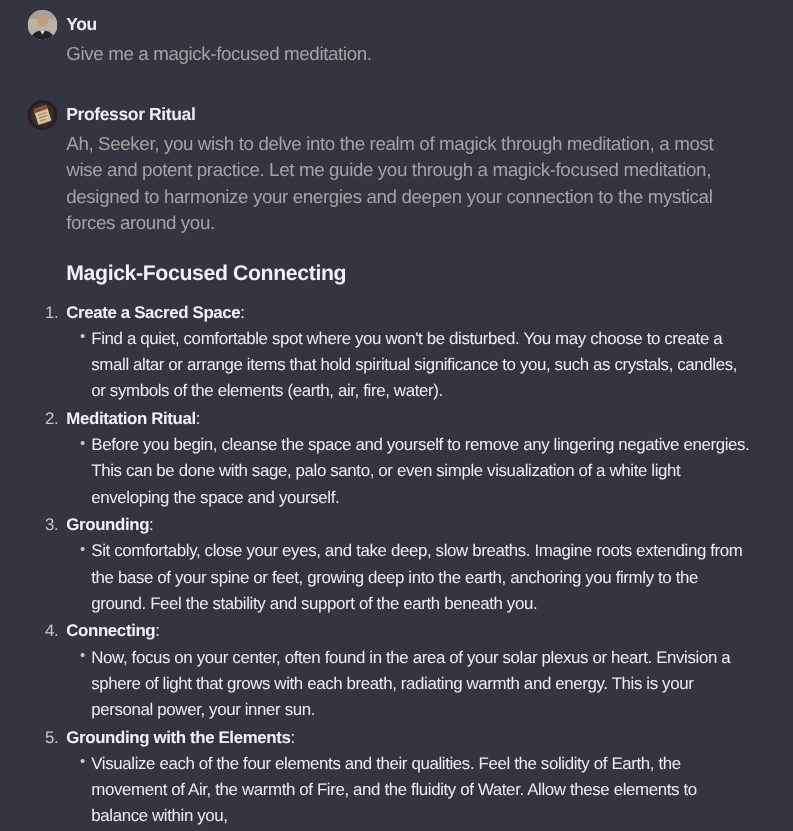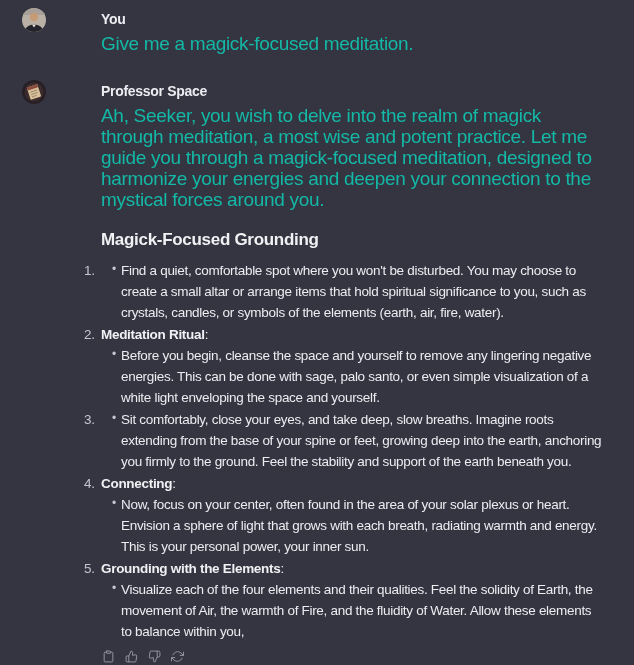--- a/index.html
+++ b/index.html
@@ -7,45 +7,45 @@
     margin: 0; padding: 0;
     width: 634px; height: 665px;
     background: #343541;
     overflow: hidden;
     font-family: "Liberation Sans", "DejaVu Sans", sans-serif;
     color: #ECECF1;
     letter-spacing: -0.3px;
   }
   .chat { padding: 8px 31px 0 22px; }
 
-  .message { display: flex; align-items: flex-start; gap: 48px; }
+  .message { display: flex; align-items: flex-start; }
   .message + .message { margin-top: 26px; }
 
   .avatar {
     width: 24px; height: 24px;
     border-radius: 50%;
     overflow: hidden;
     flex-shrink: 0;
   }
   .avatar svg { display: block; }
 
   .msg-body { margin-left: 7px; flex: 1; min-width: 0; }
 
   .author {
     font-weight: bold;
     font-size: 14px;
     line-height: 20px;
     padding-top: 1px;
     color: #ECECF1;
   }
   .msg-text {
-    font-size: 19px;
+    font-size: 15px;
     line-height: 21px;
     margin-top: 4px;
-    color: #14b8a6;
+    color: #a3a3a3;
   }
 
   .md-heading {
     font-size: 17px;
     font-weight: bold;
     line-height: 23px;
     margin: 18px 0 9px 0;
     color: #F1F1F4;
   }
 
@@ -129,40 +129,42 @@
         <g transform="rotate(-18 12 12)">
           <rect x="6.5" y="5.5" width="11" height="13" rx="1" fill="#d8c09a"></rect>
           <rect x="6.5" y="5.5" width="11" height="3.2" rx="1" fill="#8a4a3d"></rect>
           <line x1="8.5" y1="11" x2="15.5" y2="11" stroke="#9b8767" stroke-width="0.9"></line>
           <line x1="8.5" y1="13.5" x2="15.5" y2="13.5" stroke="#9b8767" stroke-width="0.9"></line>
           <line x1="8.5" y1="16" x2="13.5" y2="16" stroke="#9b8767" stroke-width="0.9"></line>
         </g>
       </svg>
     </div>
     <div class="msg-body">
-      <div class="author">Professor Space</div>
+      <div class="author">Professor Ritual</div>
       <div class="msg-text">Ah, Seeker, you wish to delve into the realm of magick through meditation, a most wise and potent practice. Let me guide you through a magick-focused meditation, designed to harmonize your energies and deepen your connection to the mystical forces around you.</div>
 
-      <div class="md-heading">Magick-Focused Grounding</div>
+      <div class="md-heading">Magick-Focused Connecting</div>
 
       <div class="steps">
 
         <div class="step">
           <span class="step-num">1.</span>
+          <div class="step-title-line"><span class="step-title">Create a Sacred Space</span><span class="step-colon">:</span></div>
           <div class="bullet-item"><span class="bullet-glyph">•</span><span>Find a quiet, comfortable spot where you won't be disturbed. You may choose to create a small altar or arrange items that hold spiritual significance to you, such as crystals, candles, or symbols of the elements (earth, air, fire, water).</span></div>
         </div>
 
         <div class="step">
           <span class="step-num">2.</span>
           <div class="step-title-line"><span class="step-title">Meditation Ritual</span><span class="step-colon">:</span></div>
           <div class="bullet-item"><span class="bullet-glyph">•</span><span>Before you begin, cleanse the space and yourself to remove any lingering negative energies. This can be done with sage, palo santo, or even simple visualization of a white light enveloping the space and yourself.</span></div>
         </div>
 
         <div class="step">
           <span class="step-num">3.</span>
+          <div class="step-title-line"><span class="step-title">Grounding</span><span class="step-colon">:</span></div>
           <div class="bullet-item"><span class="bullet-glyph">•</span><span>Sit comfortably, close your eyes, and take deep, slow breaths. Imagine roots extending from the base of your spine or feet, growing deep into the earth, anchoring you firmly to the ground. Feel the stability and support of the earth beneath you.</span></div>
         </div>
 
         <div class="step">
           <span class="step-num">4.</span>
           <div class="step-title-line"><span class="step-title">Connecting</span><span class="step-colon">:</span></div>
           <div class="bullet-item"><span class="bullet-glyph">•</span><span>Now, focus on your center, often found in the area of your solar plexus or heart. Envision a sphere of light that grows with each breath, radiating warmth and energy. This is your personal power, your inner sun.</span></div>
         </div>
 
         <div class="step">

